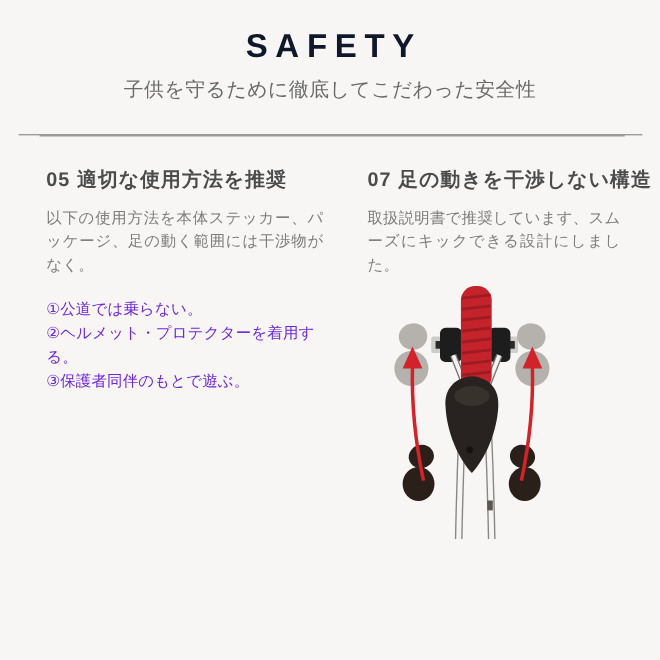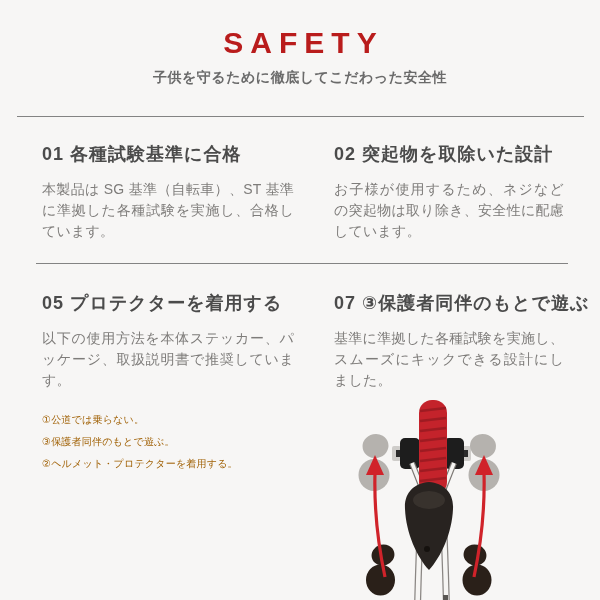--- a/index.html
+++ b/index.html
@@ -6,25 +6,25 @@
   body{
     width:600px;height:600px;overflow:hidden;
     background:#f7f6f5;
     font-family:"Liberation Sans","DejaVu Sans",sans-serif;
   }
   .page{width:600px;height:600px;position:relative;}
 
   
   .header{text-align:center;padding-top:26px;}
   .title{
-    margin:0;font-size:30px;font-weight:bold;color:#b91c1c;
+    margin:0;font-size:30px;font-weight:bold;color:#0f172a;
     letter-spacing:7px;text-indent:7px;
   }
   .subtitle{
-    margin:9px 0 0;font-size:14px;color:#6a6a6a;letter-spacing:0.5px;font-weight:bold;
+    margin:9px 0 0;font-size:18px;color:#6a6a6a;letter-spacing:0.5px;
   }
 
   
   .divider{border:none;border-top:1px solid #838383;height:0;}
   .divider-1{margin:29px 16px 0 17px;}
   .divider-2{margin:0 32px 0 36px;}
 
   
   .row{
     display:grid;
@@ -40,64 +40,54 @@
     margin:0 0 13px;font-size:18px;font-weight:bold;color:#4b4b4b;
     letter-spacing:1px;white-space:nowrap;
   }
   .section h2 .sec-num{margin-right:6px;}
   .section .body{
     margin:0;font-size:14px;line-height:21px;color:#7e7c7a;
     letter-spacing:0.2px;text-align:justify;
   }
   .usage-list{
     list-style:none;margin:18px 0 0;padding:0;
-    font-size:10px;line-height:22px;color:#a16207;letter-spacing:0.2px;
+    font-size:14px;line-height:22px;color:#6d28d9;letter-spacing:0.2px;
   }
 
   
   .illustration{display:block;margin-top:8px;}
 </style>
 </head>
 <body>
 
 <div class="page">
 
   <div class="header">
     <h1 class="title">SAFETY</h1>
     <p class="subtitle">子供を守るために徹底してこだわった安全性</p>
   </div>
 
   <hr class="divider divider-1">
 
-  <div class="row row-1">
-    <div class="section">
-      <h2><span class="sec-num">01</span><span>各種試験基準に合格</span></h2>
-      <p class="body">本製品は SG 基準（自転車）、ST 基準に準拠した各種試験を実施し、合格しています。</p>
-    </div>
-    <div class="section">
-      <h2><span class="sec-num">02</span><span>突起物を取除いた設計</span></h2>
-      <p class="body">お子様が使用するため、ネジなどの突起物は取り除き、安全性に配慮しています。</p>
-    </div>
-  </div>
 
   <hr class="divider divider-2">
 
   <div class="row row-2">
     <div class="section">
-      <h2><span class="sec-num">05</span><span>プロテクターを着用する</span></h2>
-      <p class="body">以下の使用方法を本体ステッカー、パッケージ、取扱説明書で推奨しています。</p>
+      <h2><span class="sec-num">05</span><span>適切な使用方法を推奨</span></h2>
+      <p class="body">以下の使用方法を本体ステッカー、パッケージ、足の動く範囲には干渉物がなく。</p>
       <ul class="usage-list">
         <li>①公道では乗らない。</li>
+        <li>②ヘルメット・プロテクターを着用する。</li>
         <li>③保護者同伴のもとで遊ぶ。</li>
-        <li>②ヘルメット・プロテクターを着用する。</li>
       </ul>
     </div>
     <div class="section">
-      <h2><span class="sec-num">07</span><span>③保護者同伴のもとで遊ぶ</span></h2>
-      <p class="body">基準に準拠した各種試験を実施し、スムーズにキックできる設計にしました。</p>
+      <h2><span class="sec-num">07</span><span>足の動きを干渉しない構造</span></h2>
+      <p class="body">取扱説明書で推奨しています、スムーズにキックできる設計にしました。</p>
 
       <svg class="illustration" width="232" height="232" viewBox="0 0 232 232" xmlns="http://www.w3.org/2000/svg">
 
         <g>
           <path d="M90,58 C86,120 84,180 83,231" stroke="#8a8683" stroke-width="7" fill="none"></path>
           <path d="M106,58 C110,120 112,180 113,231" stroke="#8a8683" stroke-width="7" fill="none"></path>
           <path d="M90,58 C86,120 84,180 83,231" stroke="#f6f5f3" stroke-width="4.5" fill="none"></path>
           <path d="M106,58 C110,120 112,180 113,231" stroke="#f6f5f3" stroke-width="4.5" fill="none"></path>
           <rect x="109" y="196" width="5" height="9" fill="#5a5753"></rect>
         </g>

